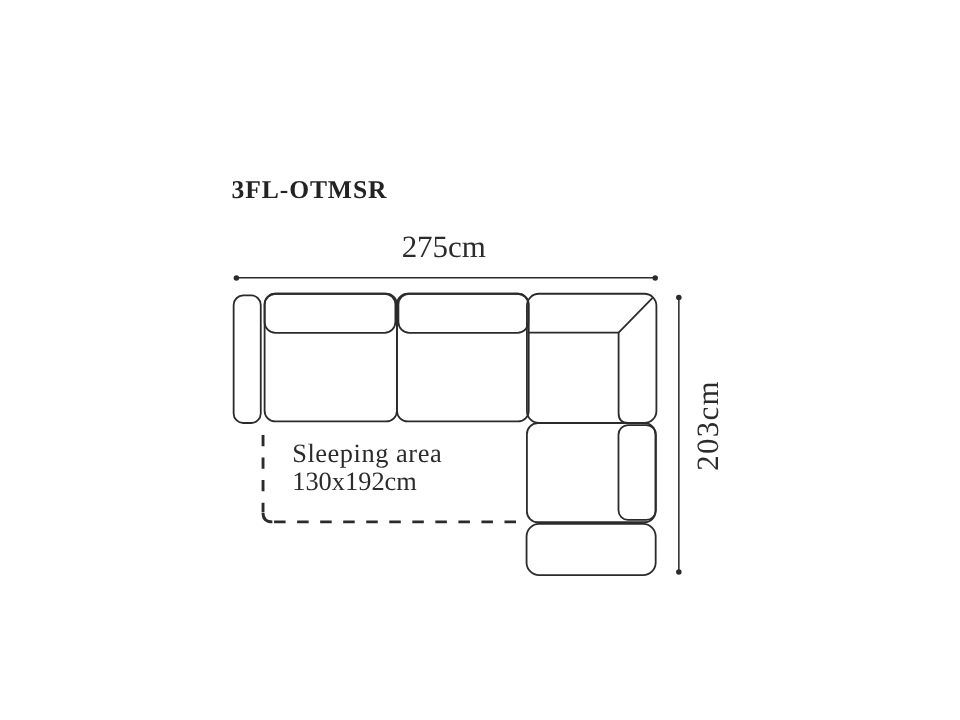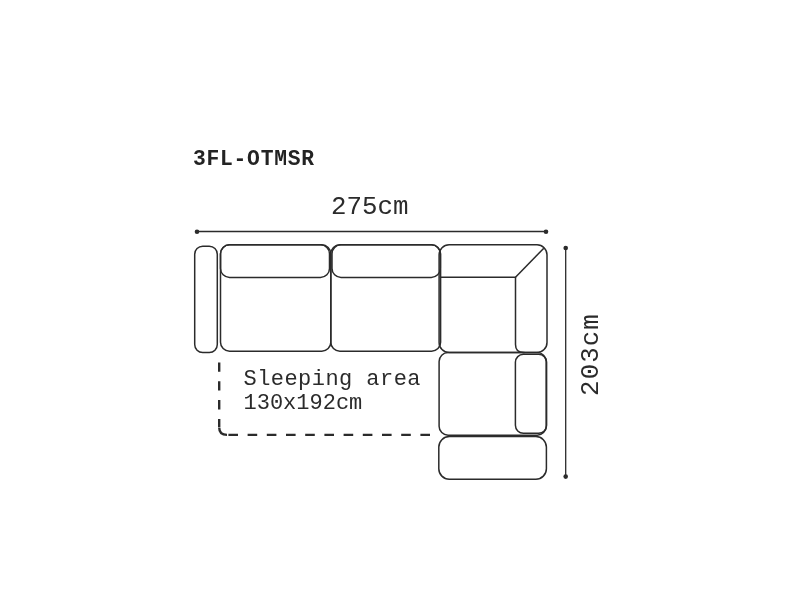--- a/index.html
+++ b/index.html
@@ -1,17 +1,17 @@
 <!DOCTYPE html>
 <html><head>
 <meta charset="utf-8">
 <style>
   html,body{margin:0;padding:0;background:#ffffff;}
   .page{position:relative;width:800px;height:600px;background:#ffffff;overflow:hidden;
-        font-family:Liberation Mono, monospace;}
+        font-family:Liberation Serif, serif;}
   svg{position:absolute;left:0;top:0;}
 </style>
 </head>
 <body>
 <div class="page">
 <svg width="800" height="600" viewBox="0 0 800 600">
 
   <text x="193" y="165.3" font-size="21.3" font-weight="bold" letter-spacing="0.75" fill="#232323">3FL-OTMSR</text>
 
   <g stroke="#2b2b2b" fill="#2b2b2b">

